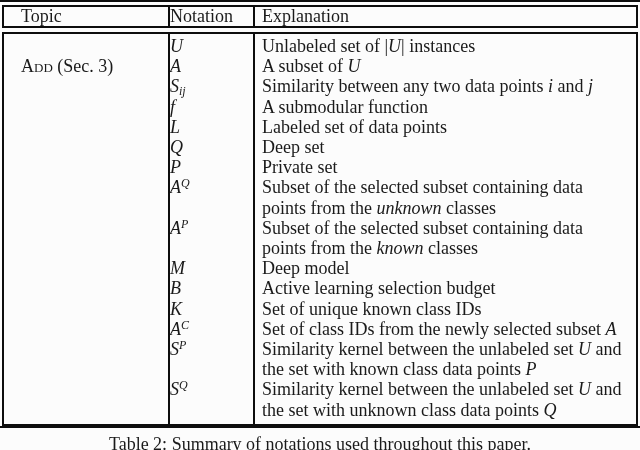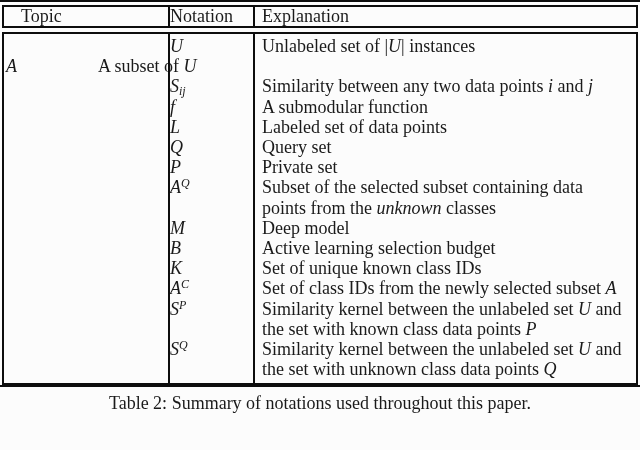--- a/index.html
+++ b/index.html
@@ -89,20 +89,21 @@
 
   <div class="body-box" id="table-body">
     <div class="vline v1"></div>
     <div class="vline v2"></div>
   <div class="row">
         <div class="cell c1"></div>
         <div class="cell c2 math"><i>U</i></div>
         <div class="cell c3">Unlabeled set of |<i>U</i>| instances</div>
       </div>
       <div class="row">
+        <div class="cell c1"><span><span class="sc">Add</span><span> (Sec. 3)</span></span></div>
         <div class="cell c2 math"><i>A</i></div>
         <div class="cell c3">A subset of <i>U</i></div>
       </div>
       <div class="row">
         <div class="cell c1"></div>
         <div class="cell c2 math"><i>S</i><sub><i>ij</i></sub></div>
         <div class="cell c3">Similarity between any two data points <i>i</i> and <i>j</i></div>
       </div>
       <div class="row">
         <div class="cell c1"></div>
@@ -110,31 +111,36 @@
         <div class="cell c3">A submodular function</div>
       </div>
       <div class="row">
         <div class="cell c1"></div>
         <div class="cell c2 math"><i>L</i></div>
         <div class="cell c3">Labeled set of data points</div>
       </div>
       <div class="row">
         <div class="cell c1"></div>
         <div class="cell c2 math"><i>Q</i></div>
-        <div class="cell c3">Query set</div>
+        <div class="cell c3">Deep set</div>
       </div>
       <div class="row">
         <div class="cell c1"></div>
         <div class="cell c2 math"><i>P</i></div>
         <div class="cell c3">Private set</div>
       </div>
       <div class="row">
         <div class="cell c1"></div>
         <div class="cell c2 math"><i>A</i><sup><i>Q</i></sup></div>
         <div class="cell c3">Subset of the selected subset containing data points from the <i>unknown</i> classes</div>
+      </div>
+      <div class="row">
+        <div class="cell c1"></div>
+        <div class="cell c2 math"><i>A</i><sup><i>P</i></sup></div>
+        <div class="cell c3">Subset of the selected subset containing data points from the <i>known</i> classes</div>
       </div>
       <div class="row">
         <div class="cell c1"></div>
         <div class="cell c2 math"><i>M</i></div>
         <div class="cell c3">Deep model</div>
       </div>
       <div class="row">
         <div class="cell c1"></div>
         <div class="cell c2 math"><i>B</i></div>
         <div class="cell c3">Active learning selection budget</div>

